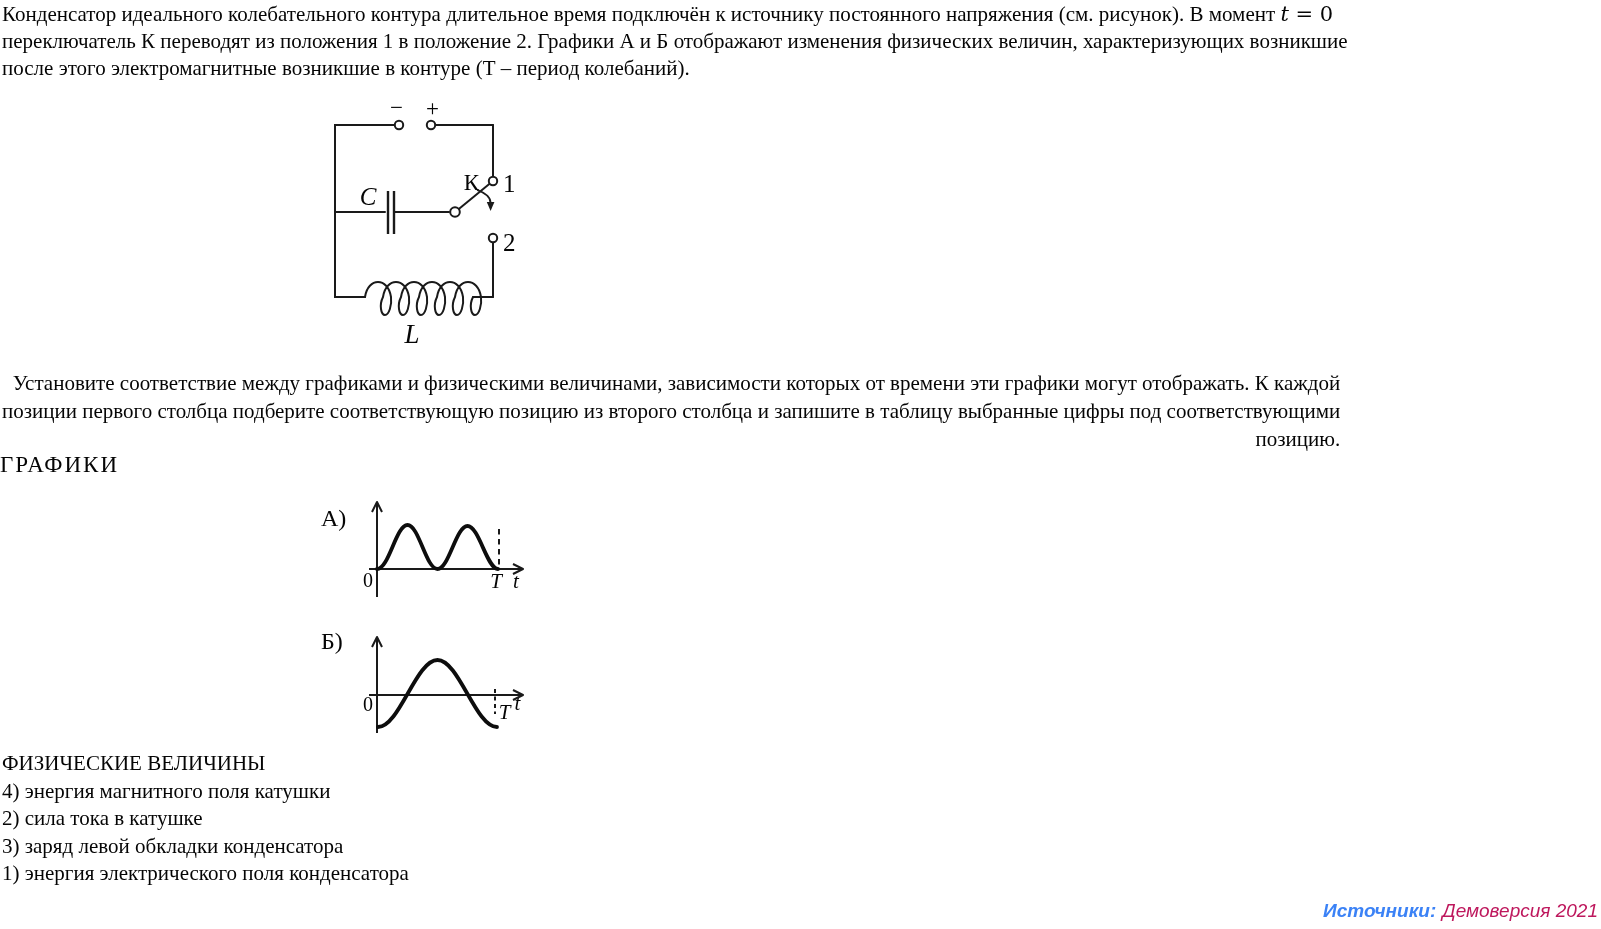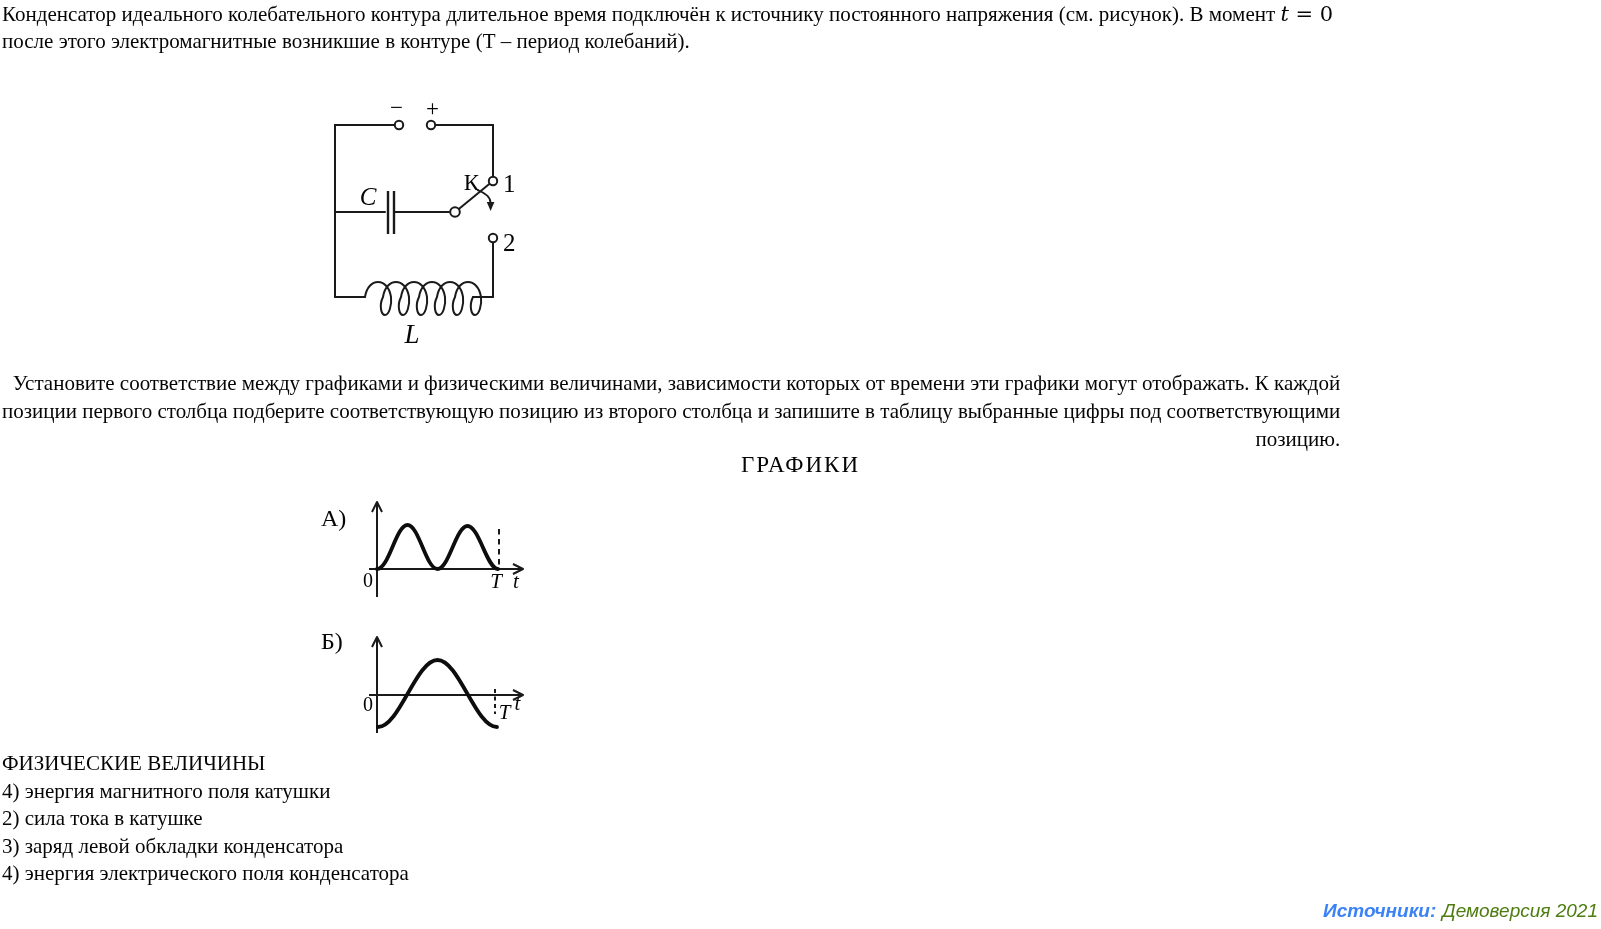--- a/index.html
+++ b/index.html
@@ -4,36 +4,37 @@
 <style>
   html,body{margin:0;padding:0;background:#ffffff;}
   #page{position:relative;width:1601px;height:929px;background:#ffffff;overflow:hidden;
         font-family:"Liberation Serif",serif;color:#050505;font-size:21px;border-radius:18px;}
   .abs{position:absolute;}
   .line{white-space:nowrap;}
   .para-intro .line{line-height:27px;}
   .para-task .line{line-height:28px;text-align:right;}
   .math{font-family:"DejaVu Serif",serif;}
   .t-it{font-style:italic;}
-  #graphs-heading{left:0;top:452px;width:100%;text-align:center;font-size:23px;letter-spacing:2px;}
+  #graphs-heading{left:0;top:452px;width:100%;text-align:left;font-size:23px;letter-spacing:2px;}
   .graph-label{font-size:24px;}
   .quant .line{line-height:27.5px;}
   #source{right:3px;top:900px;font-family:"Liberation Sans",sans-serif;font-style:italic;font-size:19px;white-space:nowrap;}
   #source .src-label{color:#3b82f6;font-weight:bold;}
-  #source .src-value{color:#4d7c0f;margin-left:6px;}
+  #source .src-value{color:#be185d;margin-left:6px;}
   svg{overflow:visible;}
   svg text{font-family:"Liberation Serif",serif;fill:#050505;}
 </style>
 </head>
 <body>
 
 <div id="page">
 
   <div class="abs para-intro" style="left:2px;top:1px;">
     <div class="line"><span>Конденсатор идеального колебательного контура длительное время подключён к источнику постоянного напряжения (см. рисунок). В момент </span><span class="math t-it">t</span><span class="math"> = 0</span></div>
+    <div class="line">переключатель К переводят из положения 1 в положение 2. Графики А и Б отображают изменения физических величин, характеризующих возникшие</div>
     <div class="line">после этого электромагнитные возникшие в контуре (Т – период колебаний).</div>
   </div>
 
   <svg class="abs" style="left:320px;top:95px;" width="210" height="255" viewBox="320 95 210 255">
     <g stroke="#1a1a1a" stroke-width="2" fill="none" stroke-linecap="round">
       <polyline points="394,125 335,125 335,297 365,297"></polyline>
       <line x1="436" y1="125" x2="493" y2="125"></line>
       <line x1="493" y1="125" x2="493" y2="176.5"></line>
       <line x1="493" y1="242.5" x2="493" y2="297"></line>
       <line x1="473" y1="297" x2="493" y2="297"></line>
@@ -105,20 +106,20 @@
     <text x="368" y="711" font-size="20" text-anchor="middle">0</text>
     <text x="504.5" y="719" font-size="21" text-anchor="middle" class="t-it">T</text>
     <text x="517.5" y="710" font-size="21" text-anchor="middle" class="t-it">t</text>
   </svg>
 
   <div class="abs quant" style="left:2px;top:750px;">
     <div class="line">ФИЗИЧЕСКИЕ ВЕЛИЧИНЫ</div>
     <div class="line">4) энергия магнитного поля катушки</div>
     <div class="line">2) сила тока в катушке</div>
     <div class="line">3) заряд левой обкладки конденсатора</div>
-    <div class="line">4) энергия электрического поля конденсатора</div>
+    <div class="line">1) энергия электрического поля конденсатора</div>
   </div>
 
   <div class="abs" id="source">
     <span class="src-label">Источники:</span><span class="src-value">Демоверсия 2021</span>
   </div>
 
 </div>
 
 </body></html>

